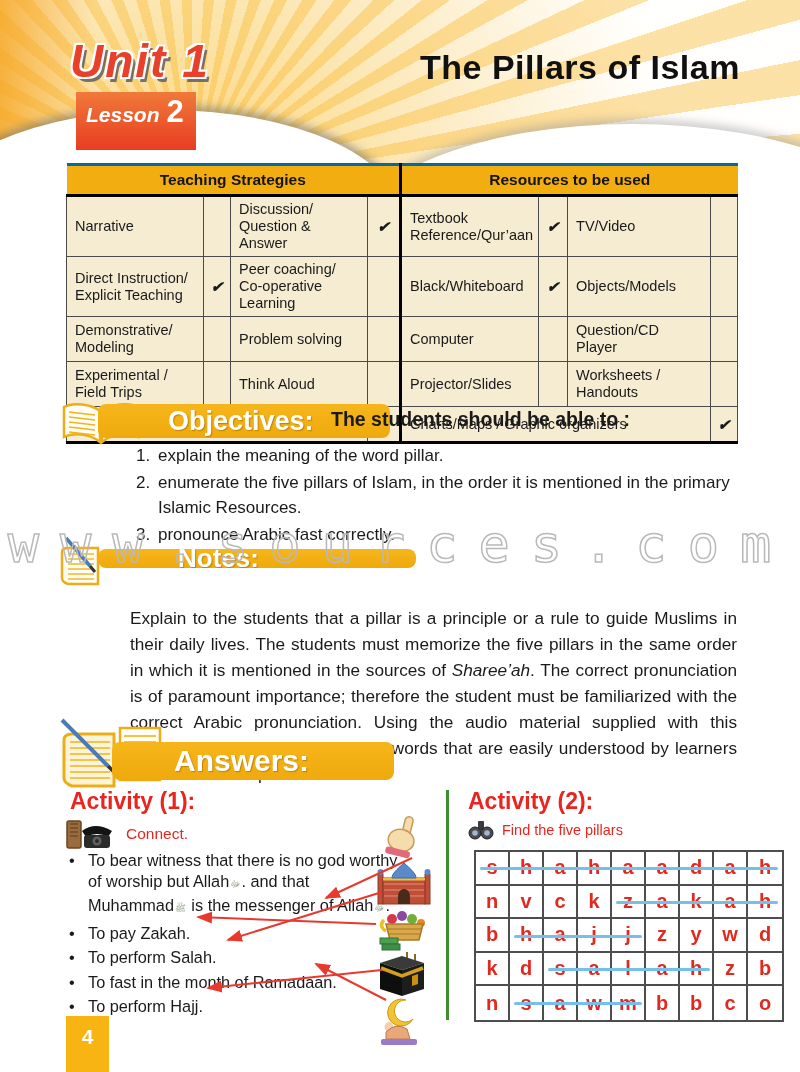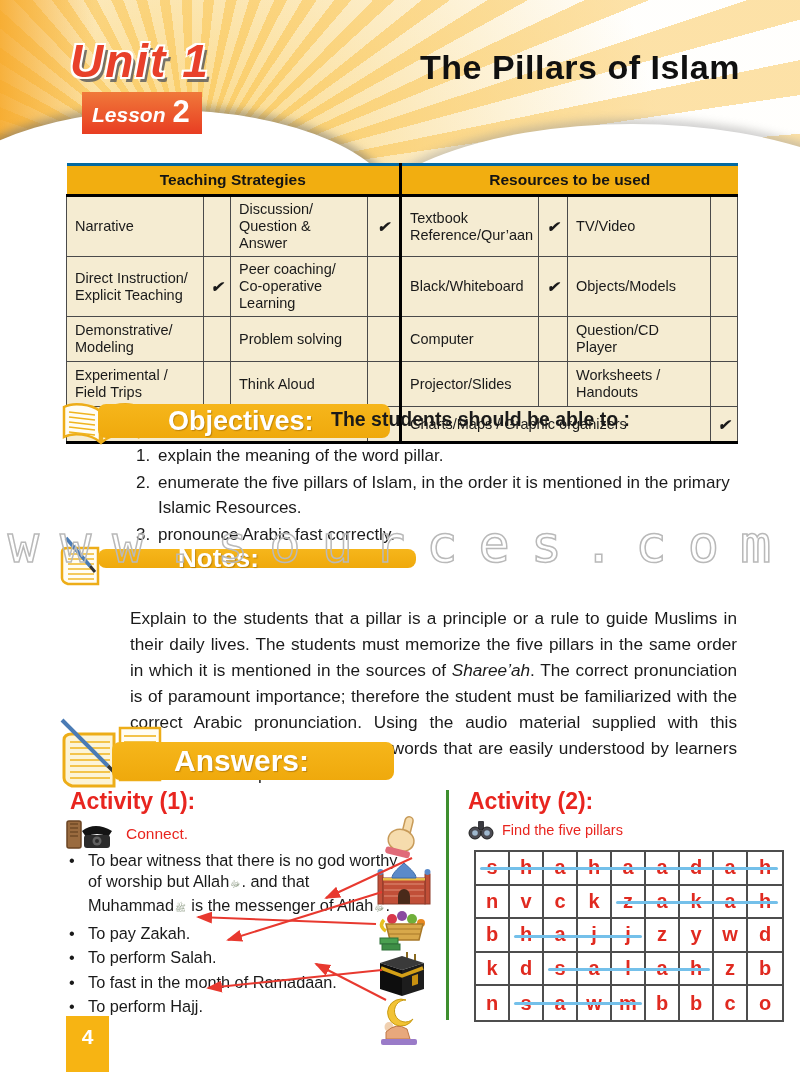--- a/index.html
+++ b/index.html
@@ -13,22 +13,22 @@
       linear-gradient(90deg, rgba(246,167,38,0.85) 0px, rgba(246,167,38,0) 95px),
       repeating-conic-gradient(from 180deg at 24% 112%, rgba(250,196,80,0.50) 0deg 3.2deg, rgba(255,250,235,0.12) 3.2deg 6.8deg),
       radial-gradient(circle at 24% 112%, #FBD06A 0%, #FCE9BC 38%, #ffffff 74%);}
   .swoosh-l{position:absolute;top:110px;left:-70px;width:470px;height:210px;background:#fff;
     border-radius:50%;box-shadow:0 -5px 9px rgba(110,110,110,0.55);}
   .swoosh-r{position:absolute;top:124px;left:352px;width:560px;height:230px;background:#fff;
     border-radius:50%;box-shadow:0 -5px 9px rgba(150,150,150,0.45);}
   .unit-badge{position:absolute;top:34px;left:70px;}
   .unit-line{font-size:46px;font-weight:bold;font-style:italic;color:#E8402A;letter-spacing:2px;
     text-shadow:-2px -2px 0 #fff,2px -2px 0 #fff,-2px 2px 0 #fff,2px 2px 0 #fff,4px 5px 0 rgba(95,95,95,0.85);}
-  .lesson-box{display:inline-block;margin-top:4px;margin-left:12px;background:linear-gradient(180deg,#F0793A,#E83D22);
-    color:#fff;font-style:italic;font-weight:bold;font-size:21px;padding:2px 12px 4px 10px;}
+  .lesson-box{display:inline-block;margin-top:4px;margin-left:6px;background:linear-gradient(180deg,#F0793A,#E83D22);
+    color:#fff;font-style:italic;font-weight:bold;font-size:21px;padding:2px 12px 20px 10px;}
   .lesson-box .num{font-size:31px;margin-left:7px;font-style:normal;}
   .page-title{position:absolute;top:48px;left:368px;width:424px;text-align:center;
     font-size:34px;font-weight:bold;color:#101010;letter-spacing:0.5px;}
 
   
   .strategies{position:absolute;top:163px;left:66px;width:671px;border-collapse:collapse;table-layout:fixed;
     font-size:14.5px;}
   .strategies th{background:#F2AE10;color:#141414;font-weight:bold;font-size:15.5px;padding:5px 4px;
     border-top:3px solid #0369a1;border-bottom:3px solid #000;}
   .strategies th.left-h{border-right:3px solid #000;}

